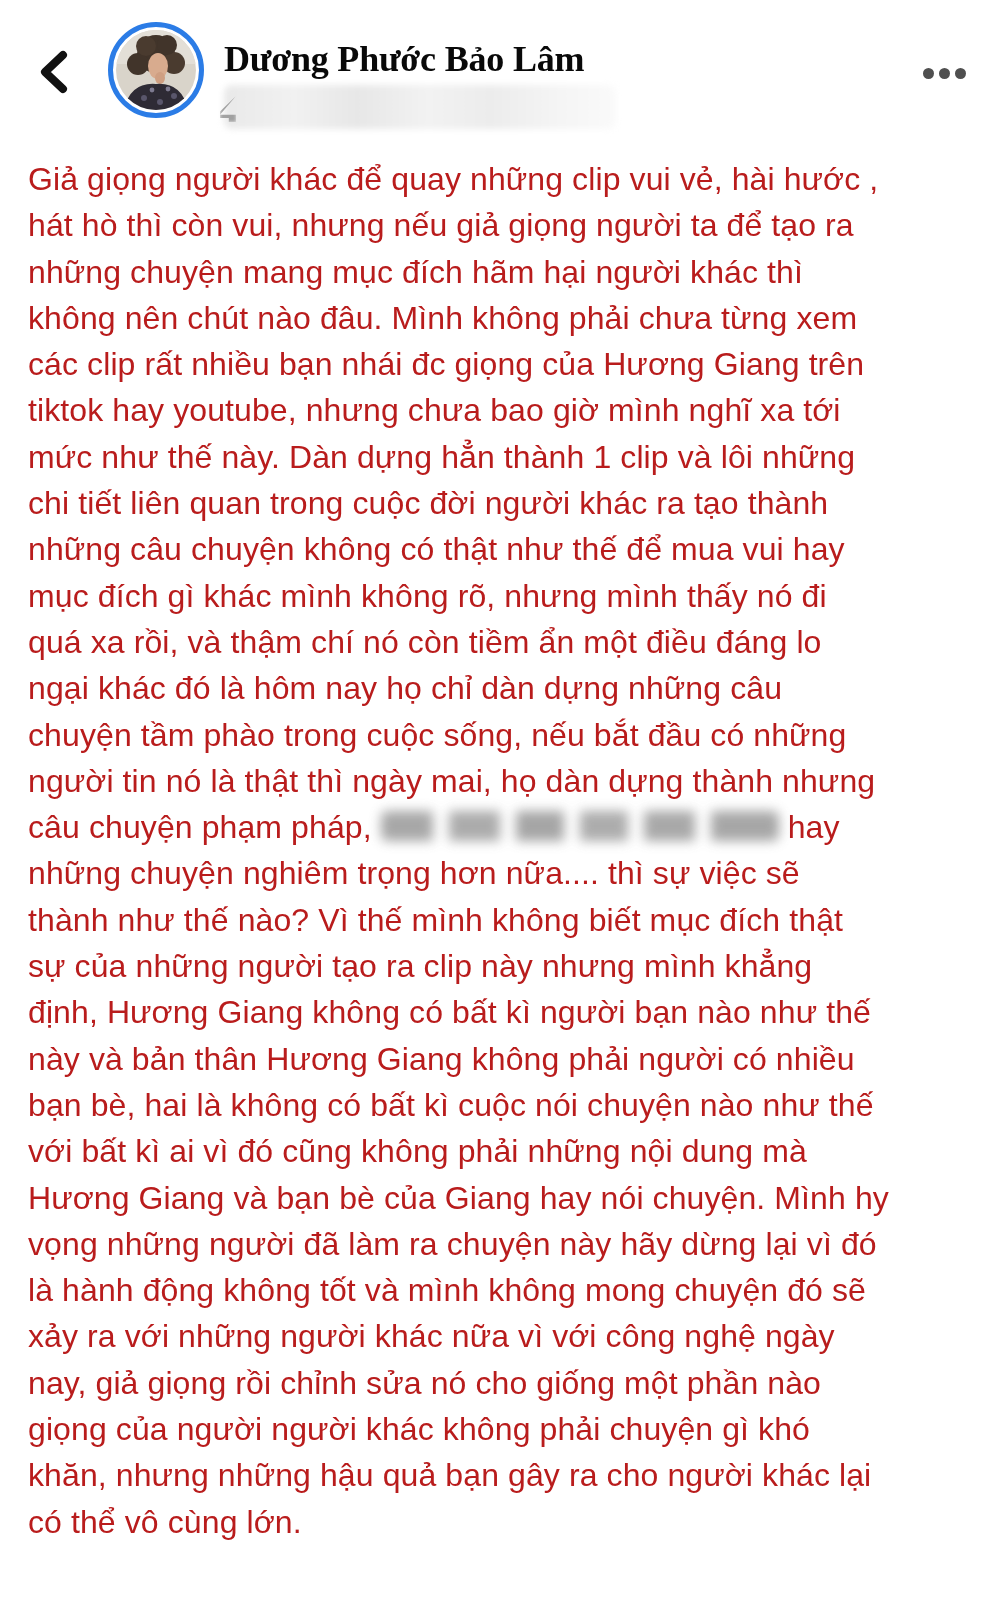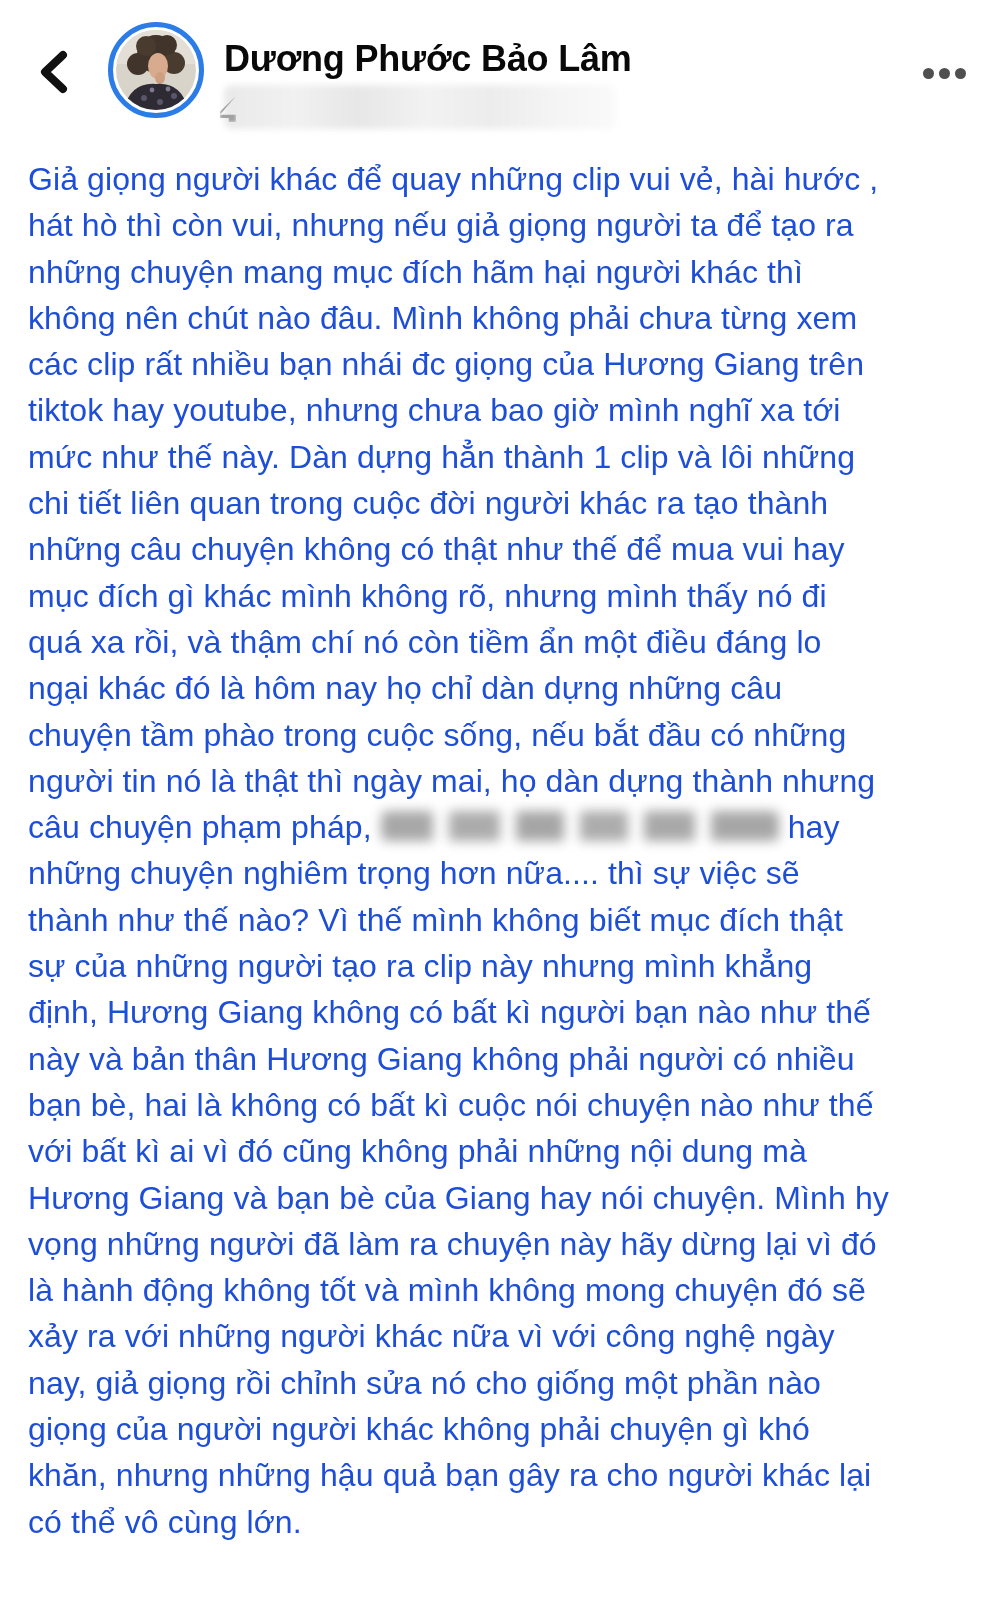--- a/index.html
+++ b/index.html
@@ -49,20 +49,21 @@
   }
   .profile-name {
     position: absolute;
     left: 224px; top: 38px;
     font-size: 36px;
     font-weight: 700;
     letter-spacing: -0.2px;
     color: #090909;
     white-space: nowrap;
     cursor: pointer;
+    font-family: Liberation Serif, serif;
   }
   .timestamp-blur {
     position: absolute;
     left: 224px; top: 85px;
     width: 392px; height: 44px;
     border-radius: 8px;
     background: linear-gradient(90deg,
       #e9e9e9 0%, #f1f1f1 18%, #e7e7e7 34%, #f2f2f2 52%,
       #ececec 68%, #f5f5f5 86%, #fafafa 100%);
     filter: blur(3px);
@@ -90,21 +91,21 @@
     background: #4f4f4f;
   }
 
   
   .post-text {
     position: absolute;
     left: 28px; top: 156px;
     width: 952px;
     font-size: 32px;
     line-height: 46.3px;
-    color: #1d4ed8;
+    color: #b91c1c;
     white-space: pre-line;
     letter-spacing: 0.1px;
   }
   .redacted-inline {
     display: inline-block;
     width: 398px; height: 30px;
     vertical-align: -3px;
     border-radius: 6px;
     opacity: 0.78;
     filter: blur(6px);

